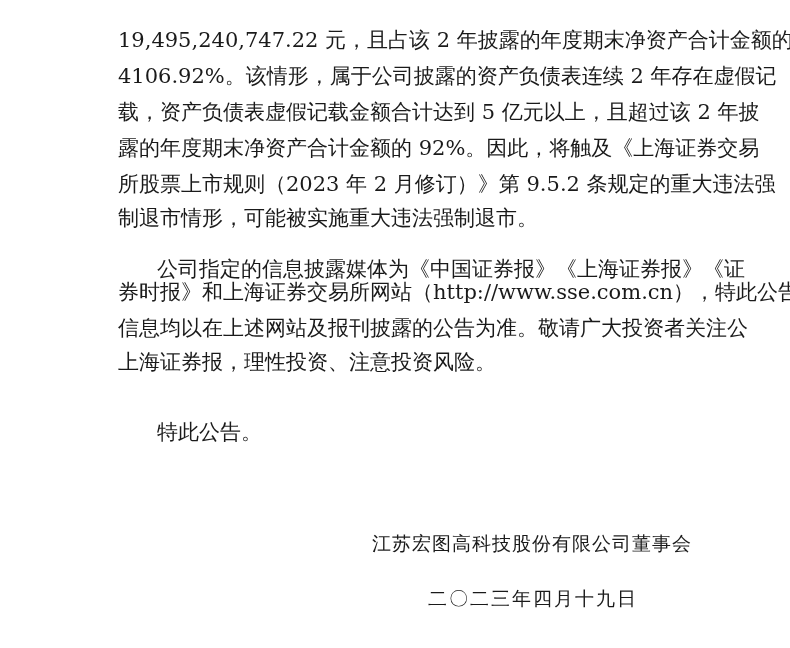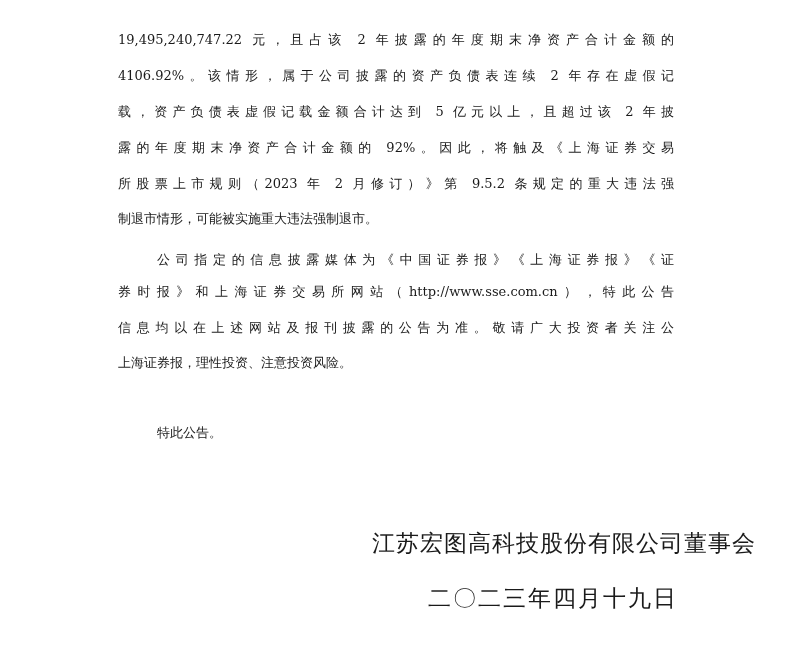--- a/index.html
+++ b/index.html
@@ -1,35 +1,35 @@
 <!DOCTYPE html>
 <html><head>
 <meta charset="utf-8">
 <style>
   html, body { margin:0; padding:0; background:#ffffff; }
   body { width:790px; height:648px; position:relative; overflow:hidden;
          font-family:"DejaVu Serif","Liberation Serif",serif; color:#1a1a1a; }
-  .line { position:absolute; left:118px; width:556px; font-size:13px; line-height:24px;
+  .line { position:absolute; left:118px; width:556px; font-size:21px; line-height:24px;
           white-space:nowrap; text-align:justify; text-align-last:justify; }
   .line.last { text-align-last:left;font-family:Liberation Mono, monospace; }
   .indent { left:157px; width:517px; }
-  .sig { position:absolute; font-size:23px; line-height:24px; white-space:nowrap; letter-spacing:1px; }
+  .sig { position:absolute; font-size:19px; line-height:24px; white-space:nowrap; letter-spacing:1px; }
 </style>
 </head>
 <body>
 
 <div>
   <div class="line" style="top:28px">19,495,240,747.22 元，且占该 2 年披露的年度期末净资产合计金额的</div>
   <div class="line" style="top:64px">4106.92%。该情形，属于公司披露的资产负债表连续 2 年存在虚假记</div>
   <div class="line" style="top:100px">载，资产负债表虚假记载金额合计达到 5 亿元以上，且超过该 2 年披</div>
   <div class="line" style="top:136px">露的年度期末净资产合计金额的 92%。因此，将触及《上海证券交易</div>
   <div class="line" style="top:172px">所股票上市规则（2023 年 2 月修订）》第 9.5.2 条规定的重大违法强</div>
   <div class="line last" style="top:208px">制退市情形，可能被实施重大违法强制退市。</div>
 
-  <div class="line indent" style="top:248px">公司指定的信息披露媒体为《中国证券报》《上海证券报》《证</div>
+  <div class="line indent" style="top:257px">公司指定的信息披露媒体为《中国证券报》《上海证券报》《证</div>
   <div class="line" style="top:280px">券时报》和上海证券交易所网站（http://www.sse.com.cn），特此公告</div>
   <div class="line" style="top:316px">信息均以在上述网站及报刊披露的公告为准。敬请广大投资者关注公</div>
   <div class="line last" style="top:352px">上海证券报，理性投资、注意投资风险。</div>
 
   <div class="line indent last" style="top:422px">特此公告。</div>
 
   <div class="sig" style="top:531px; left:372px;">江苏宏图高科技股份有限公司董事会</div>
   <div class="sig" style="top:566px; left:428px; letter-spacing:2px;margin-top:20px;">二〇二三年四月十九日</div>
 </div>
 

